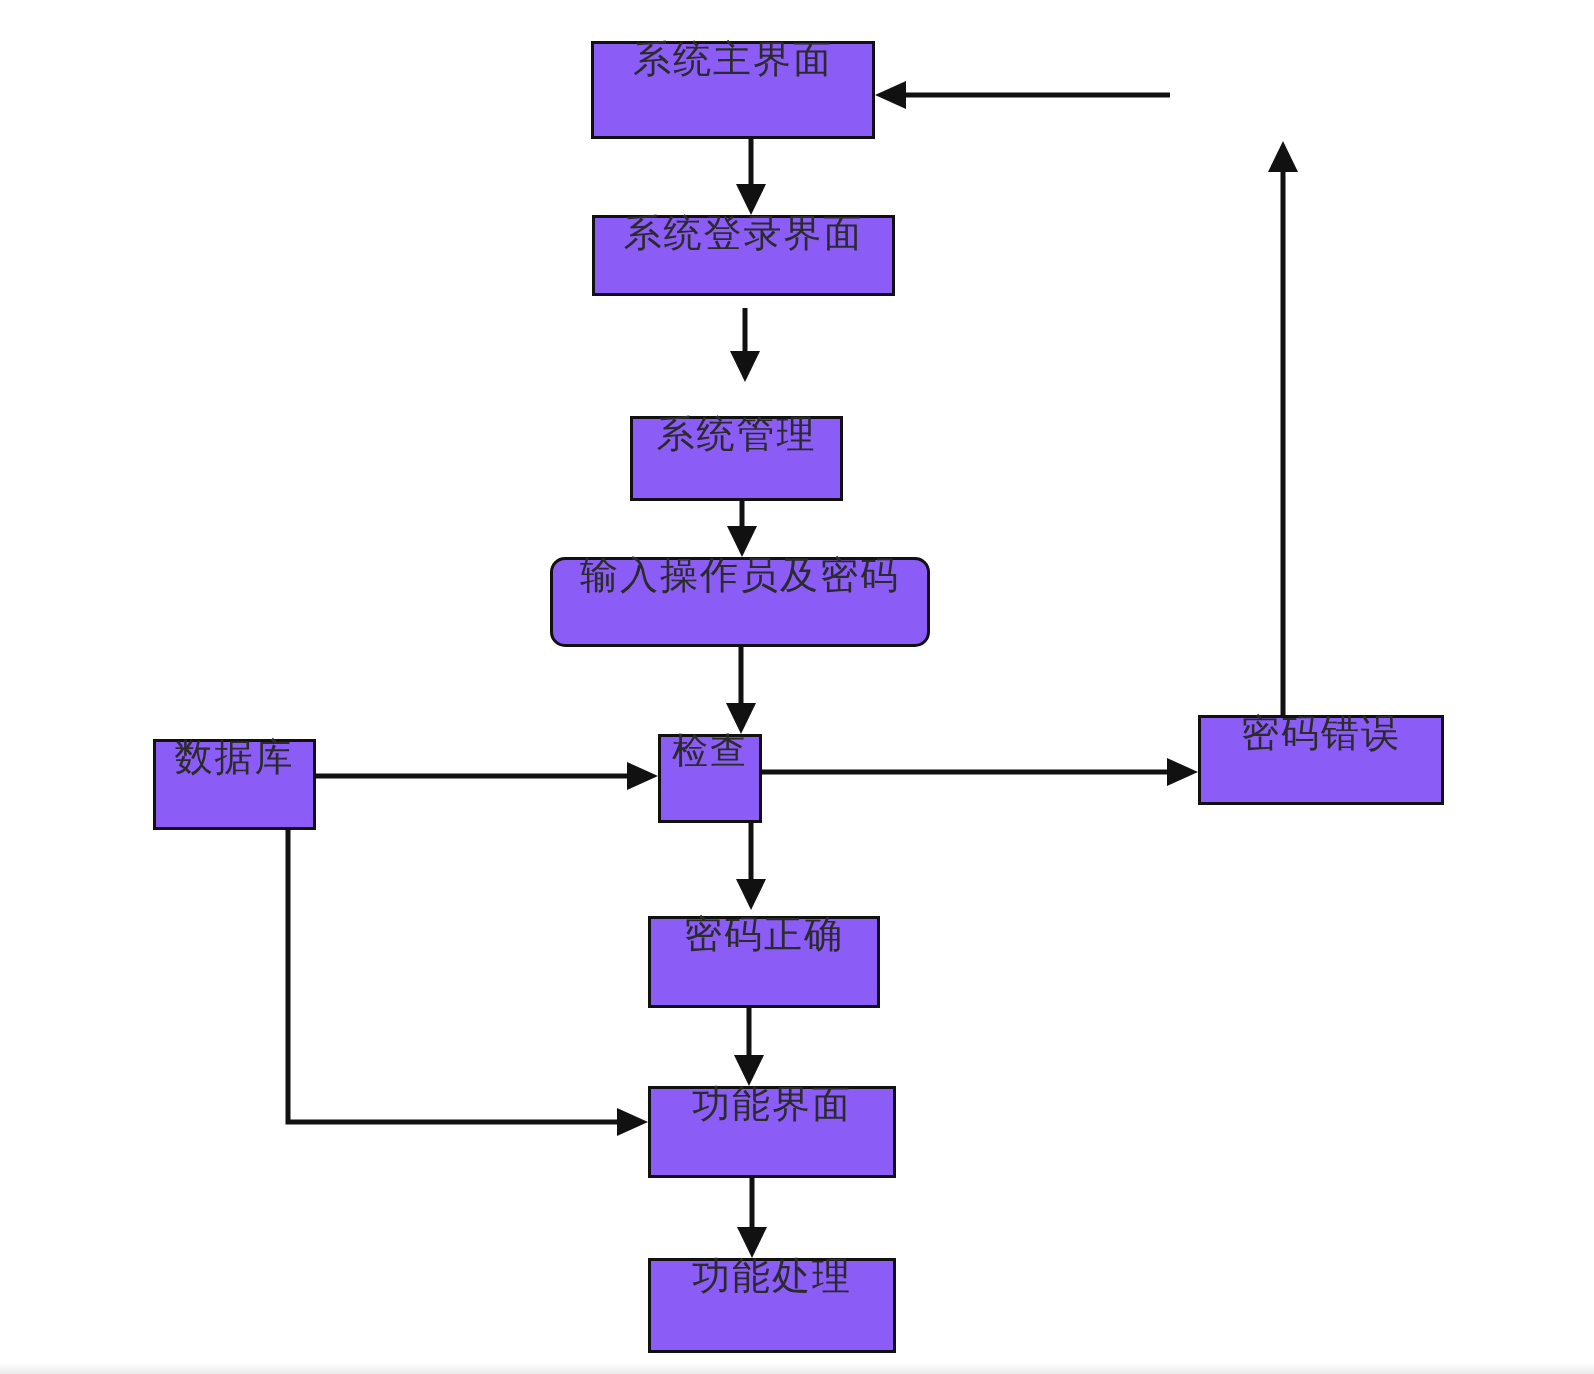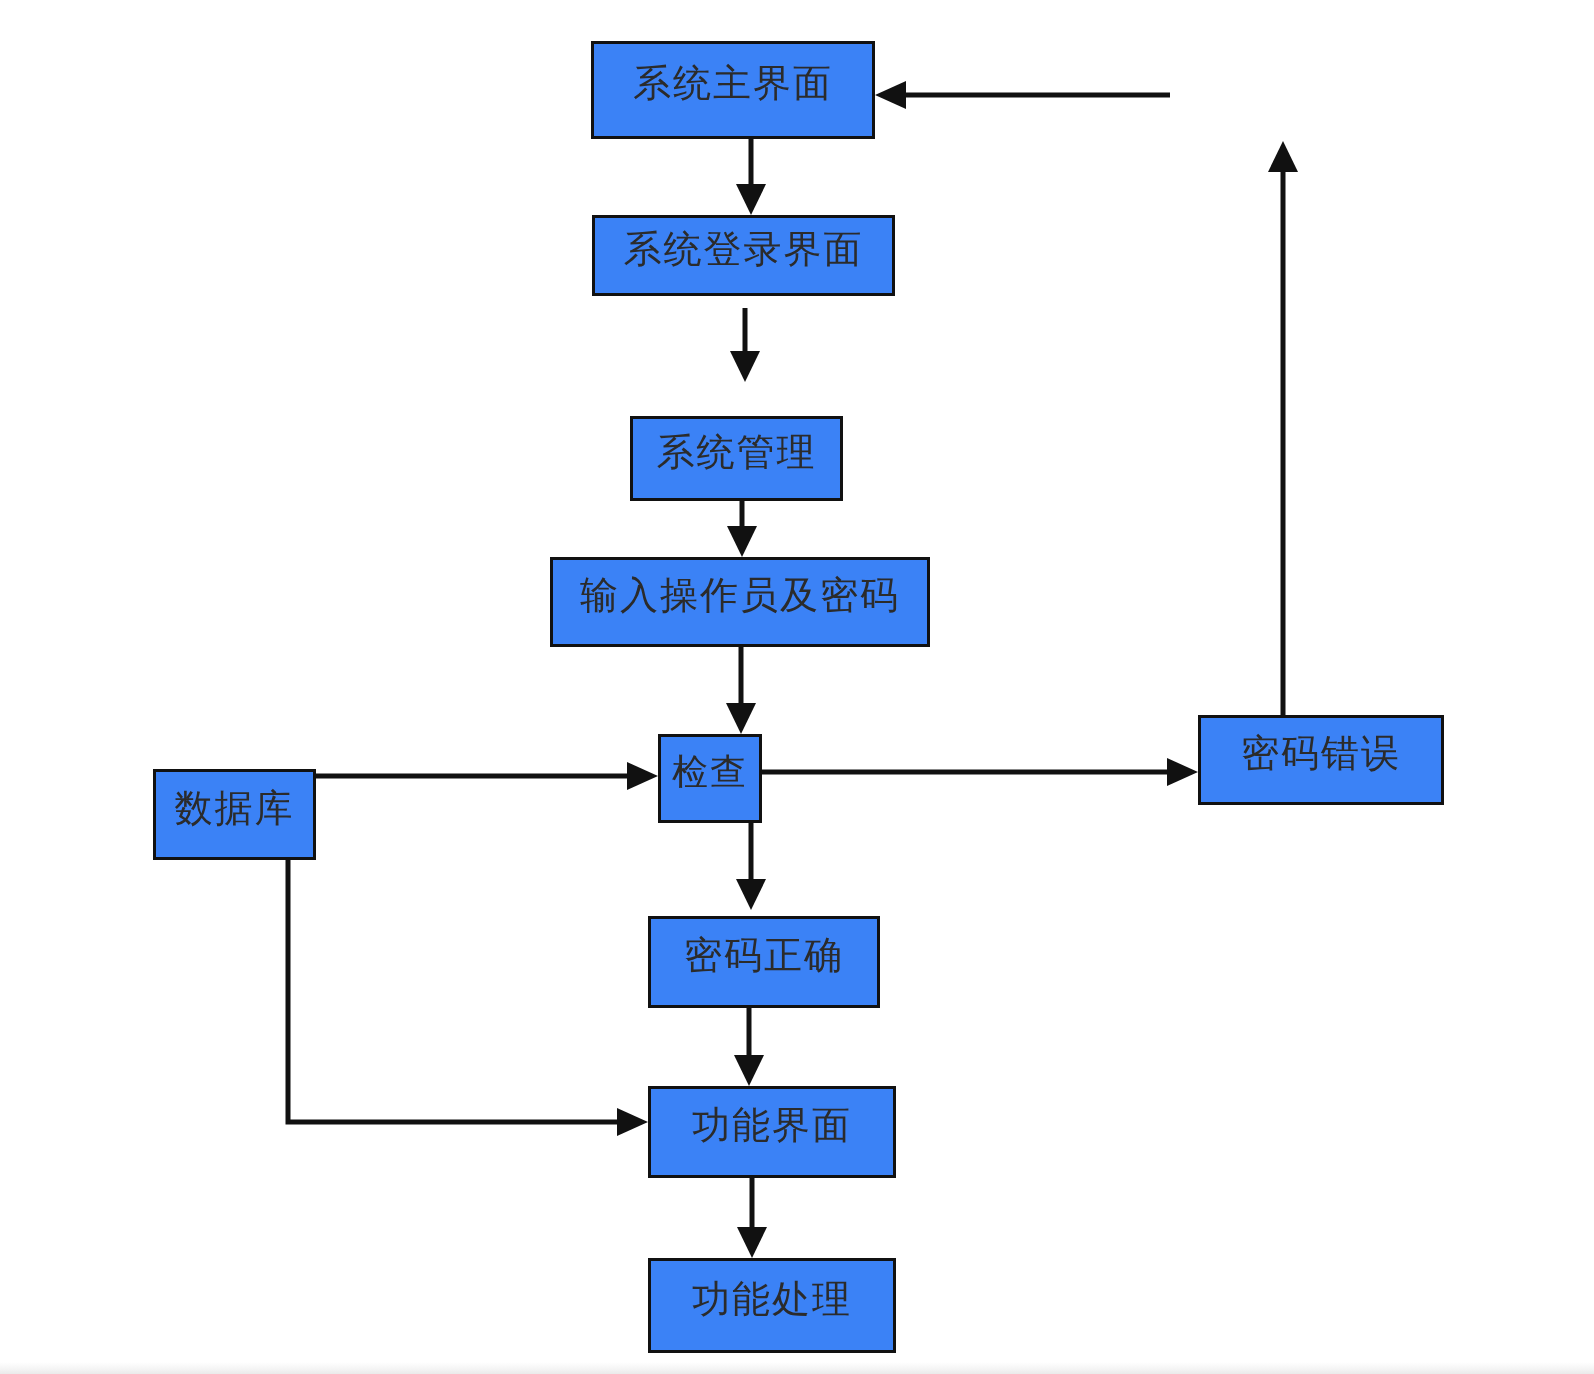--- a/index.html
+++ b/index.html
@@ -23,31 +23,29 @@
     left: 0;
     top: 1362px;
     width: 1594px;
     height: 12px;
     background: linear-gradient(to bottom, #ffffff 0%, #f4f4f4 60%, #eaeaea 100%);
   }
   .node {
     position: absolute;
     box-sizing: border-box;
     border: 3px solid #111111;
-    background: #3b82f6;
+    background: #8b5cf6;
     display: flex;
-    align-items: center;
     justify-content: center;
     color: #2b2b2b;
     font-size: 38px;
     line-height: 1;
     letter-spacing: 2px;
     white-space: nowrap;
     z-index: 3;
-    font-family: Liberation Mono, monospace;
   }
   .node .label {
     display: block;
     transform: translateY(-4px);
   }
   svg#edges {
     position: absolute;
     left: 0;
     top: 0;
     width: 1594px;
@@ -139,25 +137,25 @@
 
 
   <div class="node" style="left:592px;  top:215px;  width:303px; height:81px;">
     <span class="label">系统登录界面</span>
   </div>
 
   <div class="node" style="left:630px;  top:382px;  width:213px; height:85px;margin-top:34px;">
     <span class="label">系统管理</span>
   </div>
 
-  <div class="node" style="left:550px;  top:557px;  width:380px; height:90px;">
+  <div class="node" style="left:550px;  top:557px;  width:380px; height:90px;border-radius:15px;">
     <span class="label">输入操作员及密码</span>
   </div>
 
-  <div class="node" style="left:153px;  top:769px;  width:163px; height:91px;">
+  <div class="node" style="left:153px;  top:739px;  width:163px; height:91px;">
     <span class="label">数据库</span>
   </div>
 
   <div class="node" style="left:658px;  top:734px;  width:104px; height:89px; font-size:36px;">
     <span class="label">检查</span>
   </div>
 
   <div class="node" style="left:1198px; top:715px;  width:246px; height:90px;">
     <span class="label">密码错误</span>
   </div>

